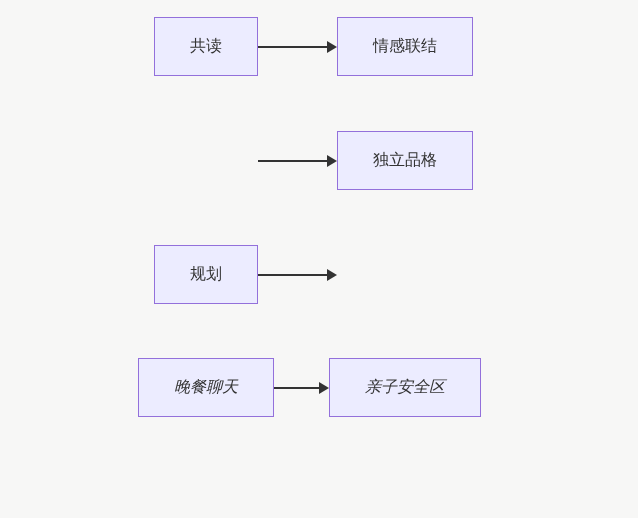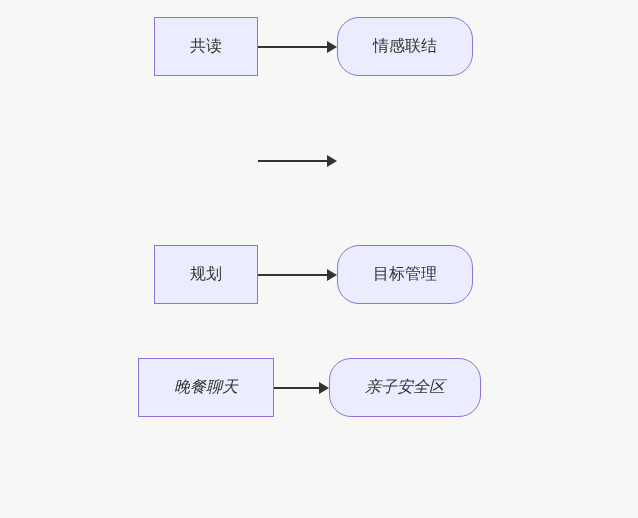--- a/index.html
+++ b/index.html
@@ -43,21 +43,20 @@
     font-size: 16px;
     box-sizing: content-box;
   }
   .node.source {
     left: 206px;
     transform: translateX(-50%);
   }
   .node.target {
     left: 405px;
     transform: translateX(-50%);
-    border-radius: 22px;
   }
   .arrow {
     position: absolute;
     top: 50%;
     transform: translateY(-50%);
     height: 12px;
     display: flex;
     align-items: center;
   }
   .arrow .line {
@@ -86,29 +85,29 @@
     </div>
     <div class="node target">情感联结</div>
   </div>
 
 
   <div class="flow-row">
     <div class="arrow" style="left: 258px; width: 79px;">
       <div class="line"></div>
       <div class="head"></div>
     </div>
+    <div class="node target">独立品格</div>
   </div>
 
   <div class="flow-row">
     <div class="node source">规划</div>
     <div class="arrow" style="left: 258px; width: 79px;">
       <div class="line"></div>
       <div class="head"></div>
     </div>
-    <div class="node target">目标管理</div>
   </div>
 
   <div class="flow-row">
     <div class="node source">晚餐聊天</div>
     <div class="arrow" style="left: 274px; width: 55px;">
       <div class="line"></div>
       <div class="head"></div>
     </div>
     <div class="node target">亲子安全区</div>
   </div>

